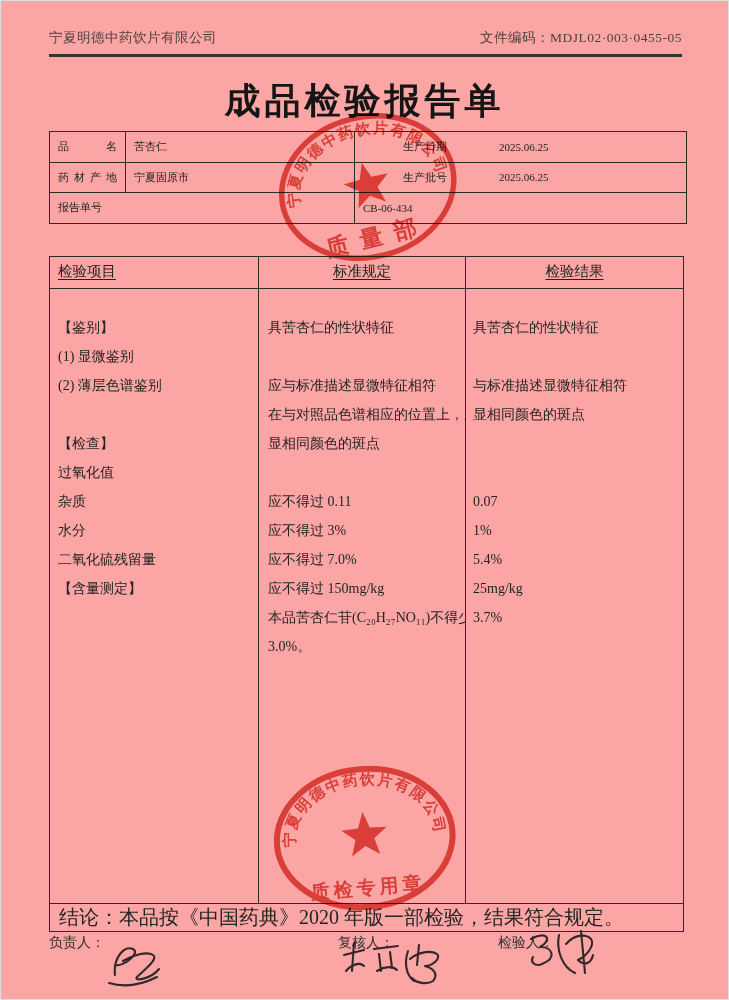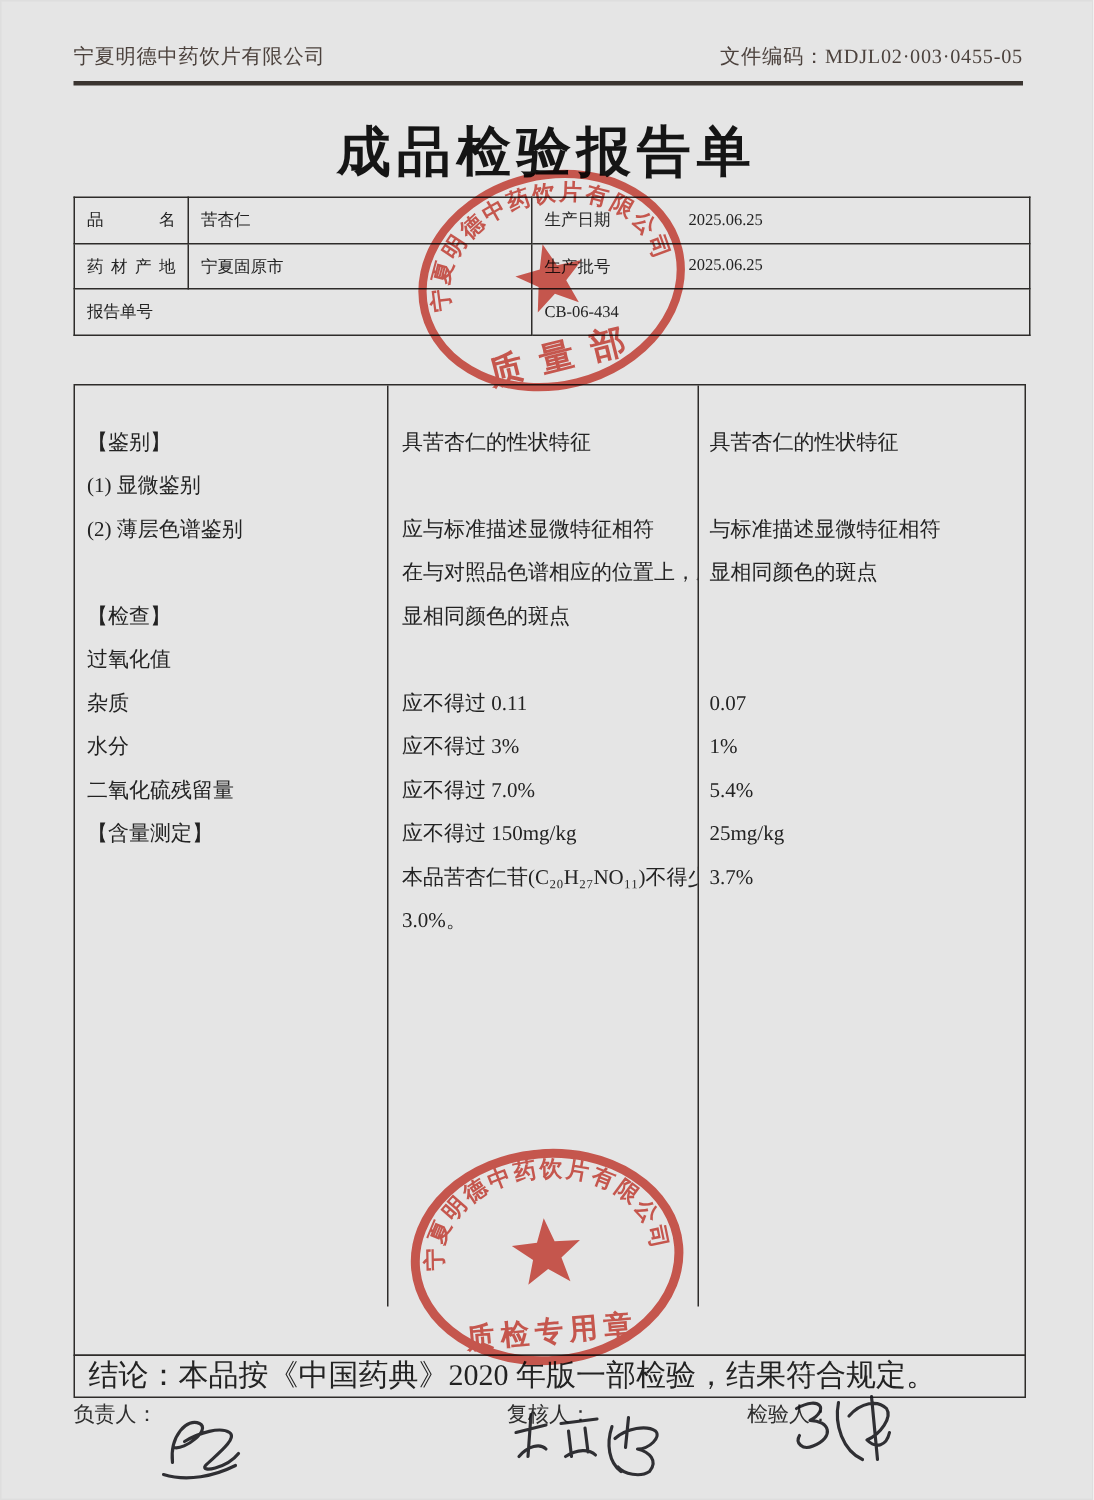--- a/index.html
+++ b/index.html
@@ -1,39 +1,39 @@
 <!DOCTYPE html>
 <html><head>
 <meta charset="utf-8">
 <style>
   html,body{margin:0;padding:0;background:#ffffff;}
   .page{
     position:relative;
     width:729px;height:1000px;
-    background:#e5e5e5;
+    background:#fca5a5;
     font-family:"Liberation Serif","DejaVu Serif",serif;
     color:#232323;
     overflow:hidden;
     border:1px solid #dedede;
     box-sizing:border-box;
   }
   
   .hdr{position:absolute;left:48px;right:46px;top:28px;display:flex;justify-content:space-between;
        font-size:13.5px;color:#4c423d;letter-spacing:.5px;}
   .hdr-rule{position:absolute;left:48px;right:46px;top:53px;height:2.5px;background:#3a3430;}
   .title{position:absolute;left:0;right:0;top:76px;text-align:center;font-size:36px;font-weight:bold;
          letter-spacing:4px;color:#151515;}
   
   .info{position:absolute;left:48px;top:130px;width:635px;border-collapse:collapse;table-layout:fixed;}
   .info td{border:1.5px solid #2e2c2a;height:29.5px;font-size:11px;padding:0 8px;white-space:nowrap;overflow:hidden;}
   .info td.lbl{width:59px;text-align:justify;text-align-last:justify;}
   .info td.val{width:212px;}
   .info td.daterow{width:315px;}
   .date-wrap{display:flex;align-items:center;}
-  .date-lbl{width:96px;}
+  .date-lbl{width:96px;margin-left:40px;}
   .rep-lbl{text-align:left;}
   
   .main{position:absolute;left:48px;top:255px;width:635px;height:648px;border:1.5px solid #2e2c2a;box-sizing:border-box;}
   .main-head{display:flex;height:31px;border-bottom:1.5px solid #2e2c2a;}
   .main-head .hc{box-sizing:border-box;font-size:14.5px;padding-top:5px;}
   .hc span{text-decoration:underline;text-underline-offset:3px;}
   .hc1{width:209px;border-right:1.5px solid #2e2c2a;padding-left:8px;}
   .hc2{width:207px;border-right:1.5px solid #2e2c2a;text-align:center;}
   .hc3{flex:1;text-align:center;}
   .main-body{display:flex;height:614px;}
@@ -97,20 +97,25 @@
       </td>
     </tr>
     <tr>
       <td class="rep-lbl" colspan="2">报告单号</td>
       <td class="daterow">CB-06-434</td>
     </tr>
   </tbody>
     </table>
 
   <div class="main">
+    <div class="main-head">
+      <div class="hc hc1"><span>检验项目</span></div>
+      <div class="hc hc2"><span>标准规定</span></div>
+      <div class="hc hc3"><span>检验结果</span></div>
+    </div>
     <div class="main-body">
       <div class="bc bc1" id="col-items">
           <div class="ln">【鉴别】</div>
           <div class="ln">(1) 显微鉴别</div>
           <div class="ln">(2) 薄层色谱鉴别</div>
           <div class="ln">&nbsp;</div>
           <div class="ln">【检查】</div>
           <div class="ln">过氧化值</div>
           <div class="ln">杂质</div>
           <div class="ln">水分</div>

